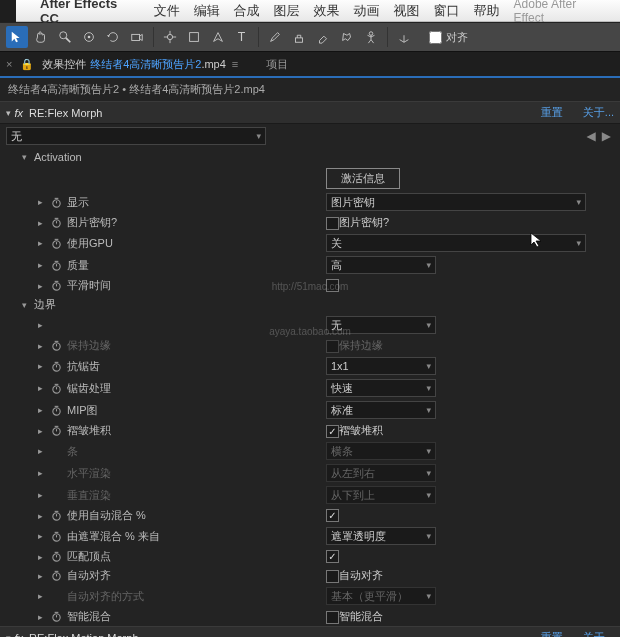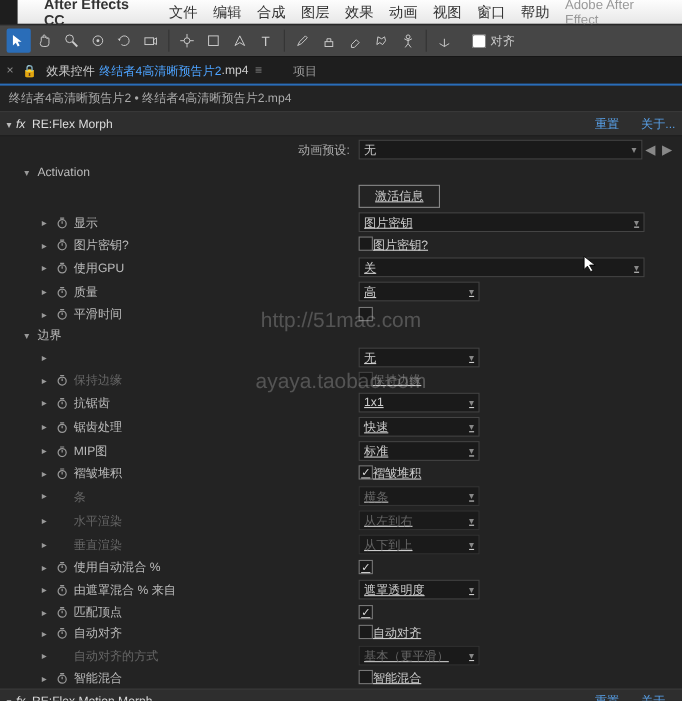--- a/index.html
+++ b/index.html
@@ -46,40 +46,40 @@
   
   .row { display: flex; align-items: center; padding: 2px 6px; min-height: 18px; }
   .row .left { width: 320px; display: flex; align-items: center; }
   .row .indent { display: inline-block; }
   .row .tri { font-size: 9px; color: #999; width: 12px; display: inline-block; }
   .row .stopwatch { width: 13px; height: 13px; margin-right: 4px; display: inline-flex; align-items: center; justify-content: center; }
   .row .stopwatch svg { width: 11px; height: 11px; stroke: #999; fill: none; stroke-width: 1.2; }
   .row .prop { color: #bbb; }
   .row .prop.dim { color: #666; }
   .row .group-label { color: #bbb; }
-  .row .right { flex: 1; display: flex; align-items: flex-start; text-decoration: underline; }
+  .row .right { flex: 1; display: flex; align-items: flex-end; }
   
   .dropdown { background: #1a1a1a; border: 1px solid #444; color: #ccc; height: 18px; padding: 0 4px; display: flex; align-items: center; justify-content: space-between; font-size: 11px; }
   .dropdown.dim { color: #666; border-color: #333; }
   .dropdown .chev { color: #888; font-size: 9px; }
   .dropdown.w1 { width: 110px; }
   .dropdown.w2 { width: 260px; }
   .dropdown.full { flex: 1; max-width: 260px; }
   
   .btn-outline { border: 1px solid #888; padding: 2px 14px; color: #ccc; background: transparent; font-size: 11px; }
   .checkbox { width: 13px; height: 13px; border: 1px solid #777; background: #1a1a1a; display: inline-flex; align-items: center; justify-content: center; color: #ddd; font-size: 10px; }
   .checkbox.dim { border-color: #444; }
   .checkbox.checked::after { content: "✓"; }
   
   .value-text { color: #ccc; }
   .value-text.dim { color: #666; }
   
   .watermark { position: absolute; top: 275px; left: 0; right: 0; text-align: center; pointer-events: none; }
   .watermark .big { font-size: 44px; color: rgba(230,230,230,0.42); letter-spacing: 4px; font-weight: 400; }
-  .watermark .small { font-size: 19px; color: rgba(200,200,200,0.3); margin-top: 6px; }
+  .watermark .small { font-size: 10px; color: rgba(200,200,200,0.3); margin-top: 6px; }
   
   .cursor { position: absolute; top: 232px; left: 530px; pointer-events: none; }
 </style>
 </head>
 <body>
 
 <div class="menubar">
   <span class="apple"></span>
   <span class="app">After Effects CC</span>
   <span>文件</span>
@@ -214,21 +214,20 @@
 
 <div class="panel" id="fx-container">
     <div class="fx-header">
     <span class="tri">▾</span>
     <span class="fx">fx</span>
     <span class="name">RE:Flex Morph</span>
     <span class="link">重置</span>
     <span class="link">关于...</span>
   </div>
     <div class="preset-row">
-    <span class="lbl">动画预设:</span>
     <div class="sel">
         <div class="dropdown full ">
           <span>无</span>
           <span class="chev">▾</span>
         </div>
       </div>
     <span class="navbtn">◀</span>
     <span class="navbtn">▶</span>
   </div>
     <div class="row">

